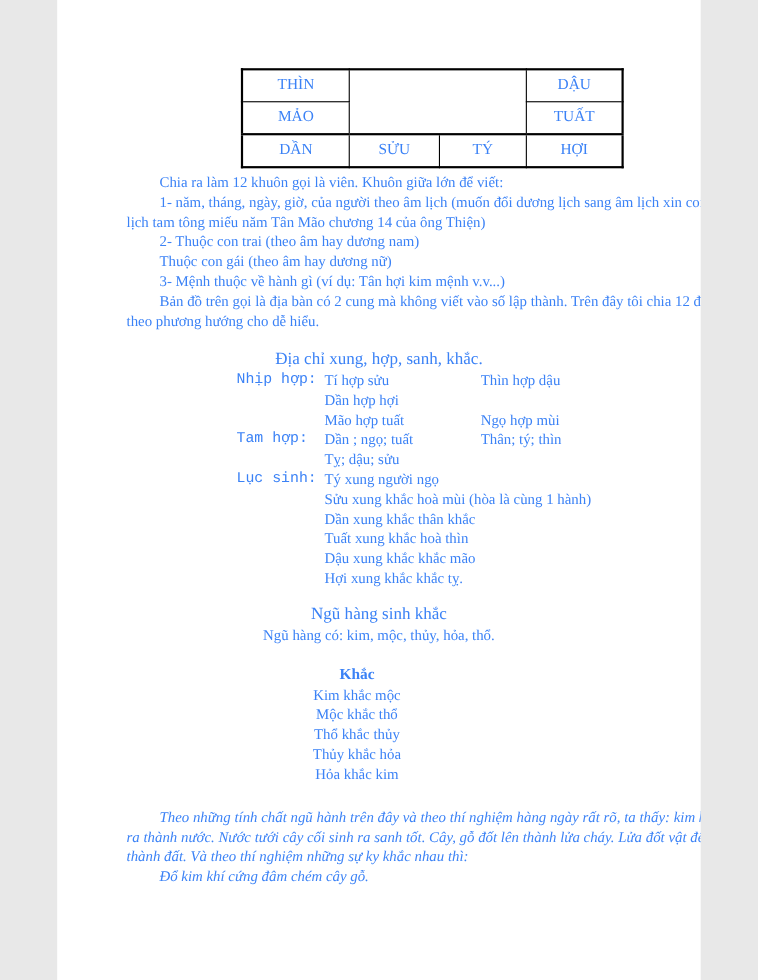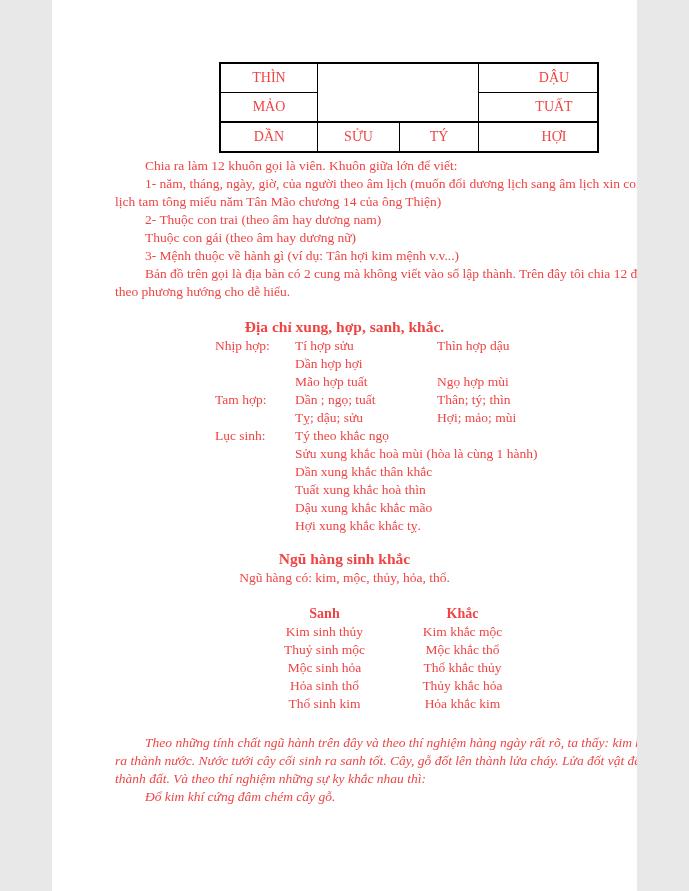--- a/index.html
+++ b/index.html
@@ -2,21 +2,21 @@
 <html><head>
 <meta charset="utf-8">
 <style>
   html, body { margin: 0; padding: 0; background: #e8e8e8; }
   .page {
     position: relative;
     width: 585px;
     height: 891px;
     margin: 0 auto;
     background: #ffffff;
-    color: #ef4444;
+    color: #3b82f6;
     font-family: "Liberation Serif", "DejaVu Serif", serif;
     font-size: 13.5px;
     line-height: 18px;
     overflow: hidden;
   }
   
   .zodiac-table {
     border-collapse: collapse;
     margin: 62px 0 0 167px;
     border: 2px solid #000;
@@ -27,36 +27,36 @@
     text-align: center;
     vertical-align: middle;
     font-size: 14px;
     height: 28px;
     padding: 0;
   }
   .zodiac-table tr.bottom-row td { border-top: 2px solid #000; }
   .zodiac-table .c1 { width: 96px; }
   .zodiac-table .c2 { width: 81px; }
   .zodiac-table .c3 { width: 78px; }
-  .zodiac-table .c4 { width: 86px; padding-left: 32px; }
+  .zodiac-table .c4 { width: 86px; }
   
   .intro { width: 566px; margin: 4px 0 0 63px; }
   .intro p { margin: 0; text-indent: 30px; }
   
   .section-heading {
-    font-weight: bold;
+    font-weight: normal;
     font-size: 15.5px;
     text-align: center;
     margin: 16px 0 0 0;
     line-height: 20px;
   }
   
   .pairs { margin: 0 0 0 163px; }
   .pair-row { display: flex; }
-  .pair-row .lbl { width: 80px; }
+  .pair-row .lbl { width: 80px; font-family: Liberation Mono, monospace; }
   .pair-row .colA { width: 142px; }
   .pair-row .colB { flex: 1; }
   
   .h2 { margin-top: 14px; }
   .subtitle { text-align: center; margin: 0; }
   
   .sk {
     display: flex;
     margin: 18px 0 0 210px;
     gap: 13px;
@@ -119,25 +119,24 @@
       <span class="colB">Ngọ hợp mùi</span>
     </div>
     <div class="pair-row">
       <span class="lbl">Tam hợp:</span>
       <span class="colA">Dần ; ngọ; tuất</span>
       <span class="colB">Thân; tý; thìn</span>
     </div>
     <div class="pair-row">
       <span class="lbl"></span>
       <span class="colA">Tỵ; dậu; sửu</span>
-      <span class="colB">Hợi; mảo; mùi</span>
     </div>
     <div class="pair-row">
       <span class="lbl">Lục sinh:</span>
-      <span class="colB">Tý theo khắc ngọ</span>
+      <span class="colB">Tý xung người ngọ</span>
     </div>
     <div class="pair-row">
       <span class="lbl"></span>
       <span class="colB">Sửu xung khắc hoà mùi (hòa là cùng 1 hành)</span>
     </div>
     <div class="pair-row">
       <span class="lbl"></span>
       <span class="colB">Dần xung khắc thân khắc</span>
     </div>
     <div class="pair-row">
@@ -152,28 +151,20 @@
       <span class="lbl"></span>
       <span class="colB">Hợi xung khắc khắc tỵ.</span>
     </div>
   </div>
 
   <div class="section-heading h2">Ngũ hàng sinh khắc</div>
   <p class="subtitle">Ngũ hàng có: kim, mộc, thủy, hỏa, thổ.</p>
 
   <div class="sk">
     <div class="sk-col">
-      <div class="sk-hdr">Sanh</div>
-      <div>Kim sinh thủy</div>
-      <div>Thuỷ sinh mộc</div>
-      <div>Mộc sinh hỏa</div>
-      <div>Hỏa sinh thổ</div>
-      <div>Thổ sinh kim</div>
-    </div>
-    <div class="sk-col">
       <div class="sk-hdr">Khắc</div>
       <div>Kim khắc mộc</div>
       <div>Mộc khắc thổ</div>
       <div>Thổ khắc thủy</div>
       <div>Thủy khắc hỏa</div>
       <div>Hỏa khắc kim</div>
     </div>
   </div>
 
   <div class="closing">

